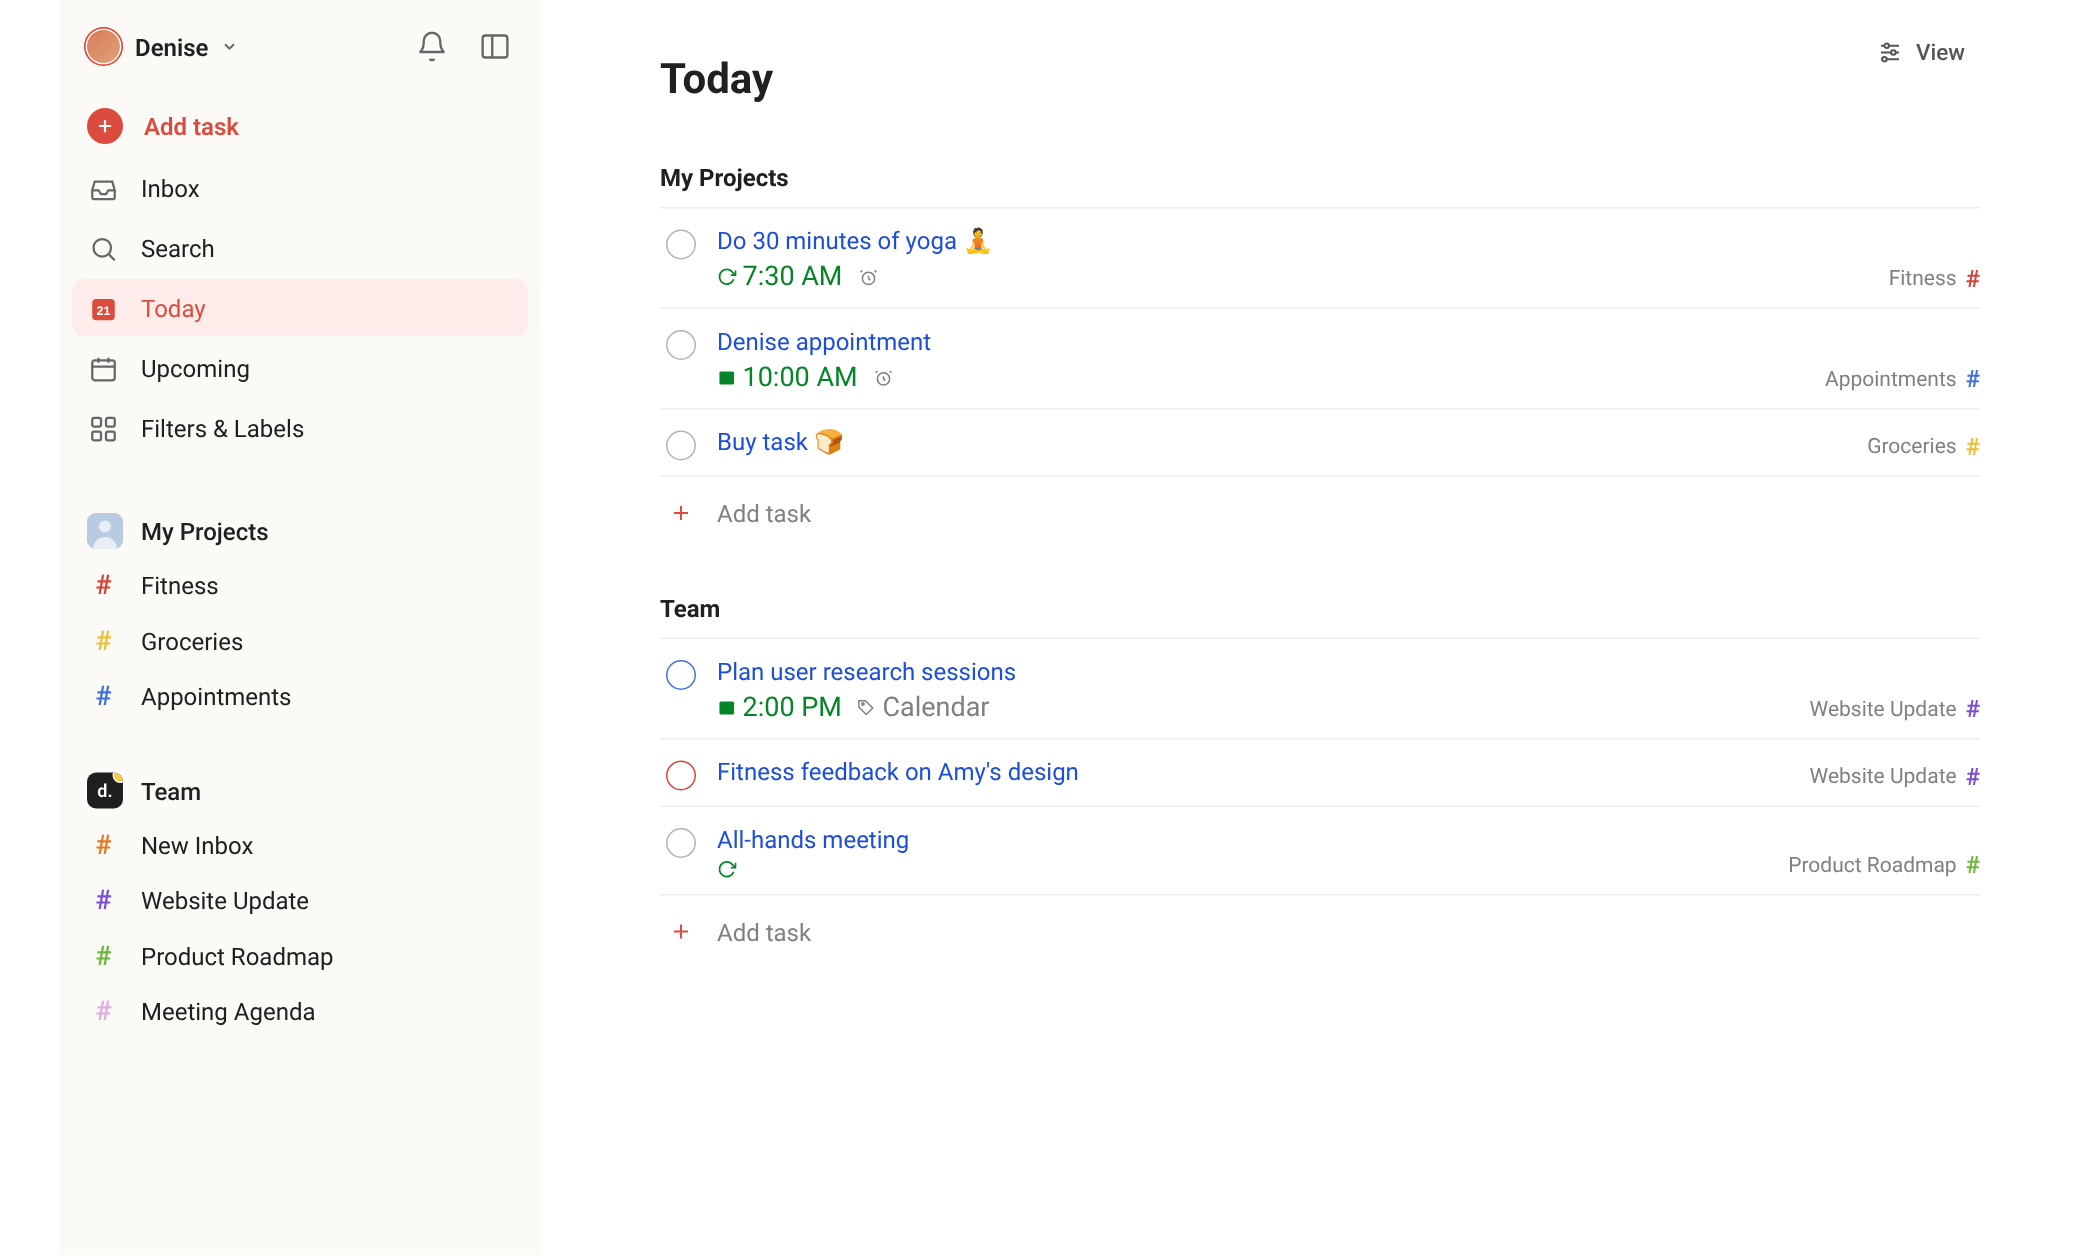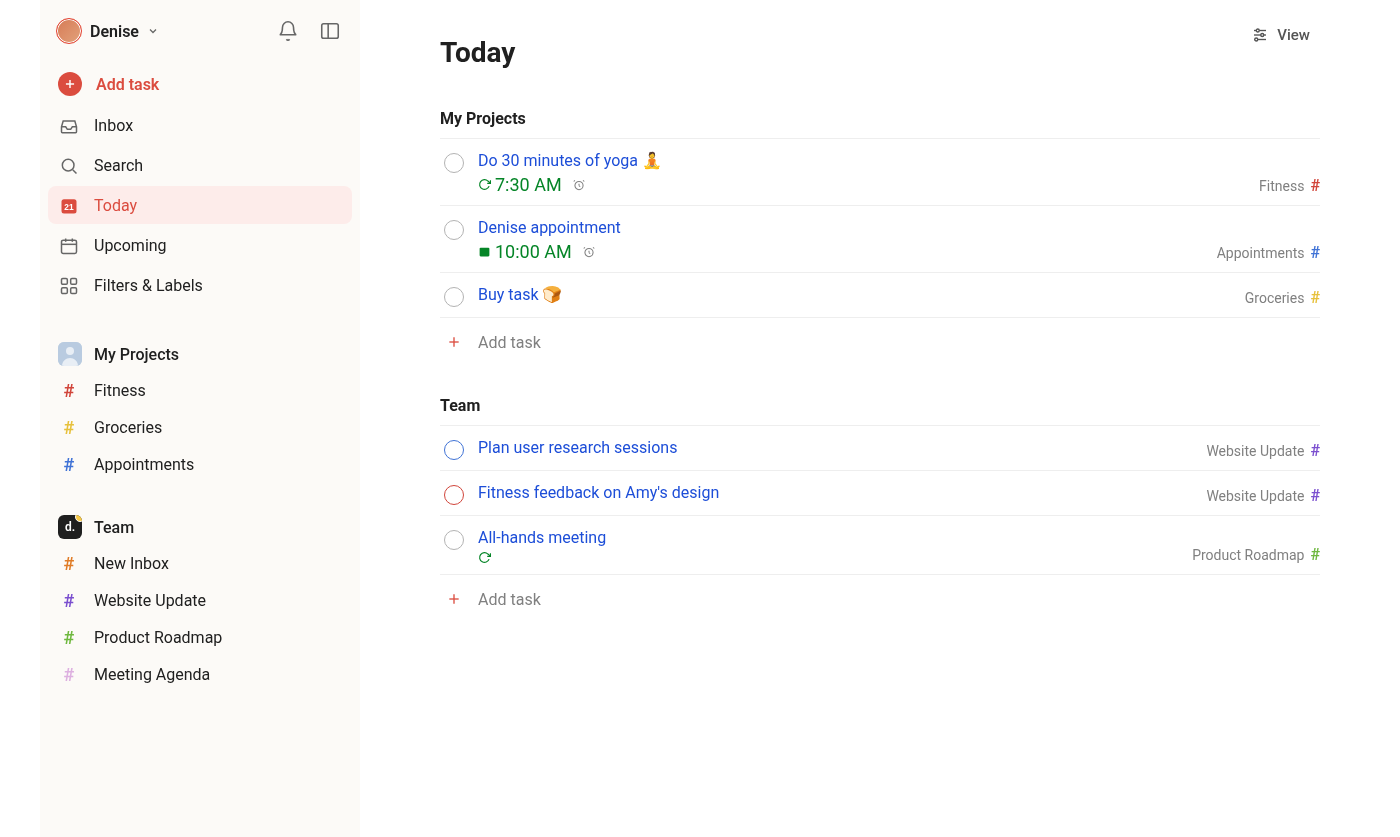--- a/index.html
+++ b/index.html
@@ -312,20 +312,39 @@
             <span>Add task</span>
           </div>
         </div>
         <div class="group">
           <div class="group-title">Team</div>
           <div class="task-list">
             <div class="task">
               <div class="checkbox blue"></div>
               <div class="task-body">
                 <div class="task-title">Plan user research sessions</div>
+                <div class="task-meta">
+                  <span class="meta-time">
+                    <span>
+                      <svg width="13" height="13" viewBox="0 0 24 24" fill="currentColor">
+                        <rect x="3" y="5" width="18" height="16" rx="2"></rect>
+                      </svg>
+                    </span>
+                    <span>2:00 PM</span>
+                  </span>
+                  <span class="meta-tag">
+                    <span>
+                      <svg width="13" height="13" viewBox="0 0 24 24" fill="none" stroke="currentColor" stroke-width="1.8">
+                        <path d="M20 13l-8 8-9-9V4h8z"></path>
+                        <circle cx="8" cy="8" r="1.5"></circle>
+                      </svg>
+                    </span>
+                    <span>Calendar</span>
+                  </span>
+                </div>
               </div>
               <div class="task-project">
                 <span>Website Update</span>
                 <span class="proj-hash-sm" style="color:#7b4fcf">#</span>
               </div>
             </div>
             <div class="task">
               <div class="checkbox red"></div>
               <div class="task-body">
                 <div class="task-title">Fitness feedback on Amy's design</div>

